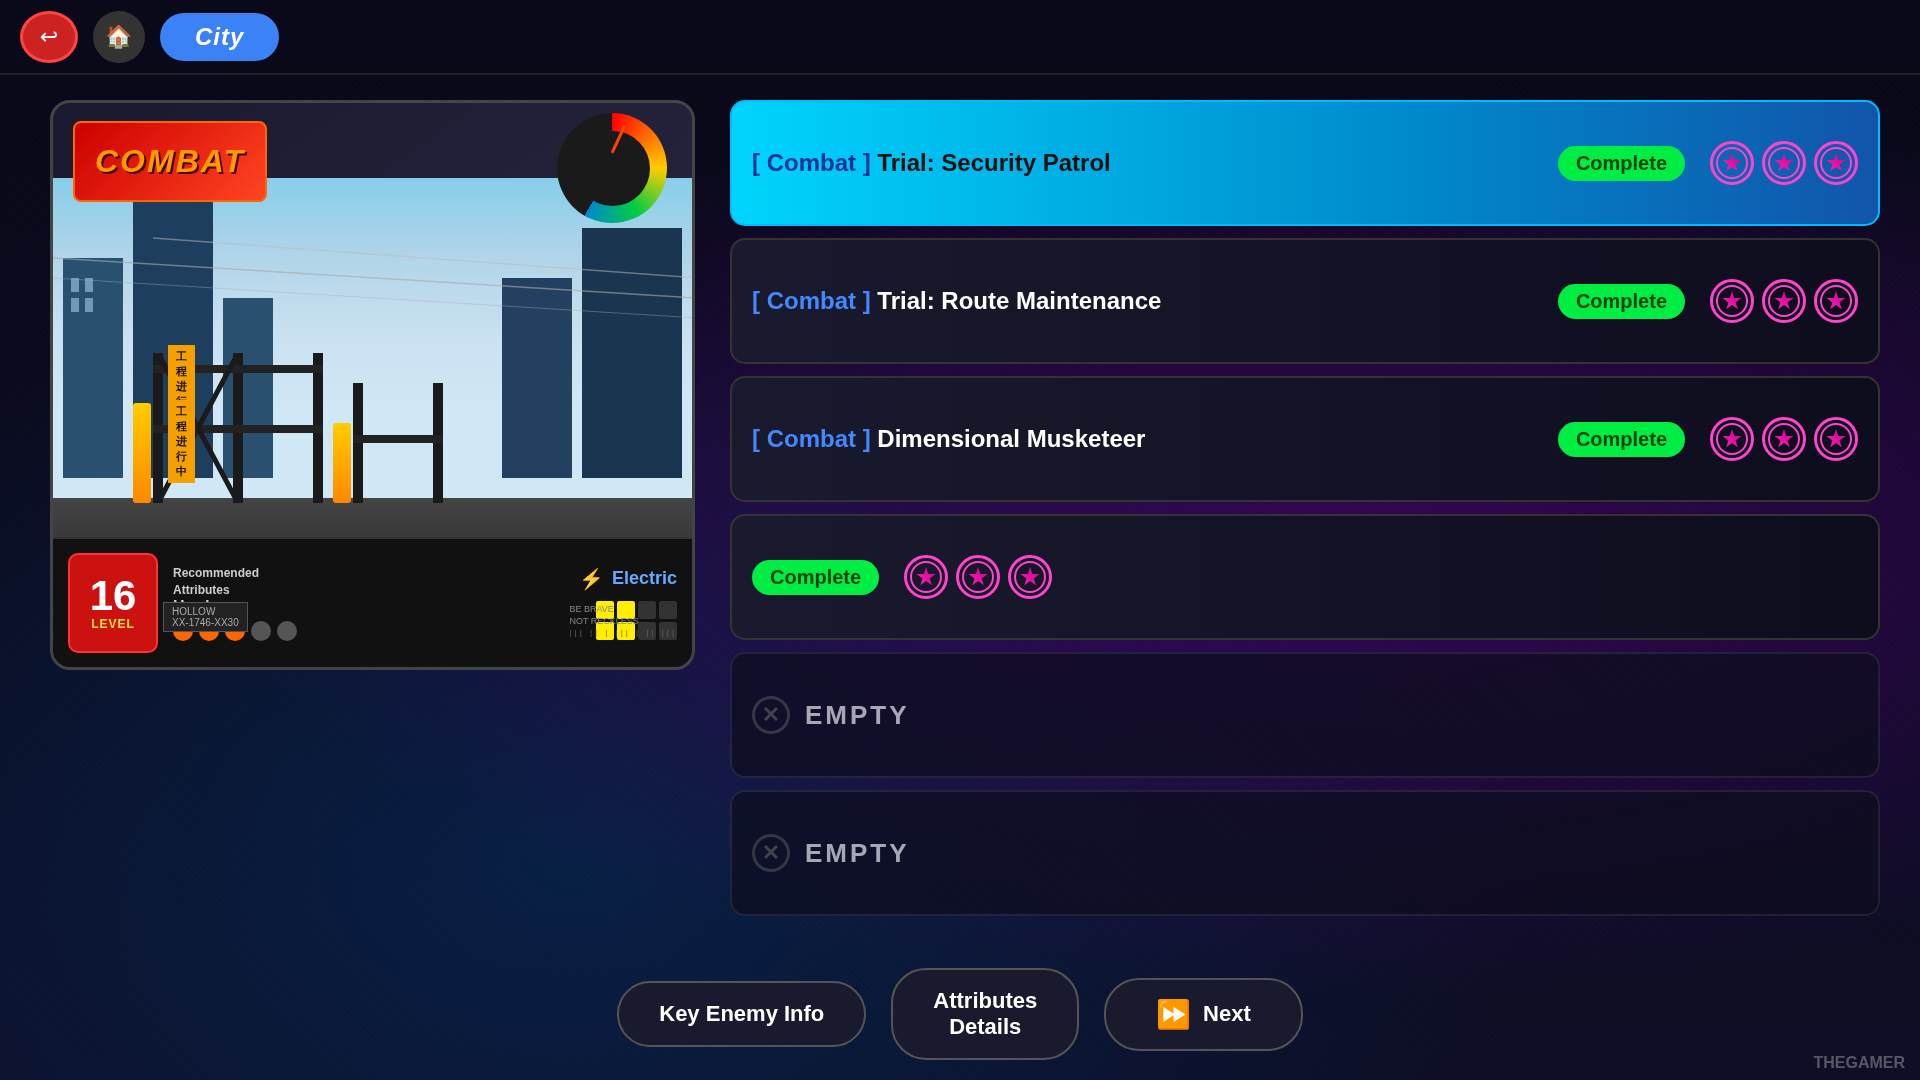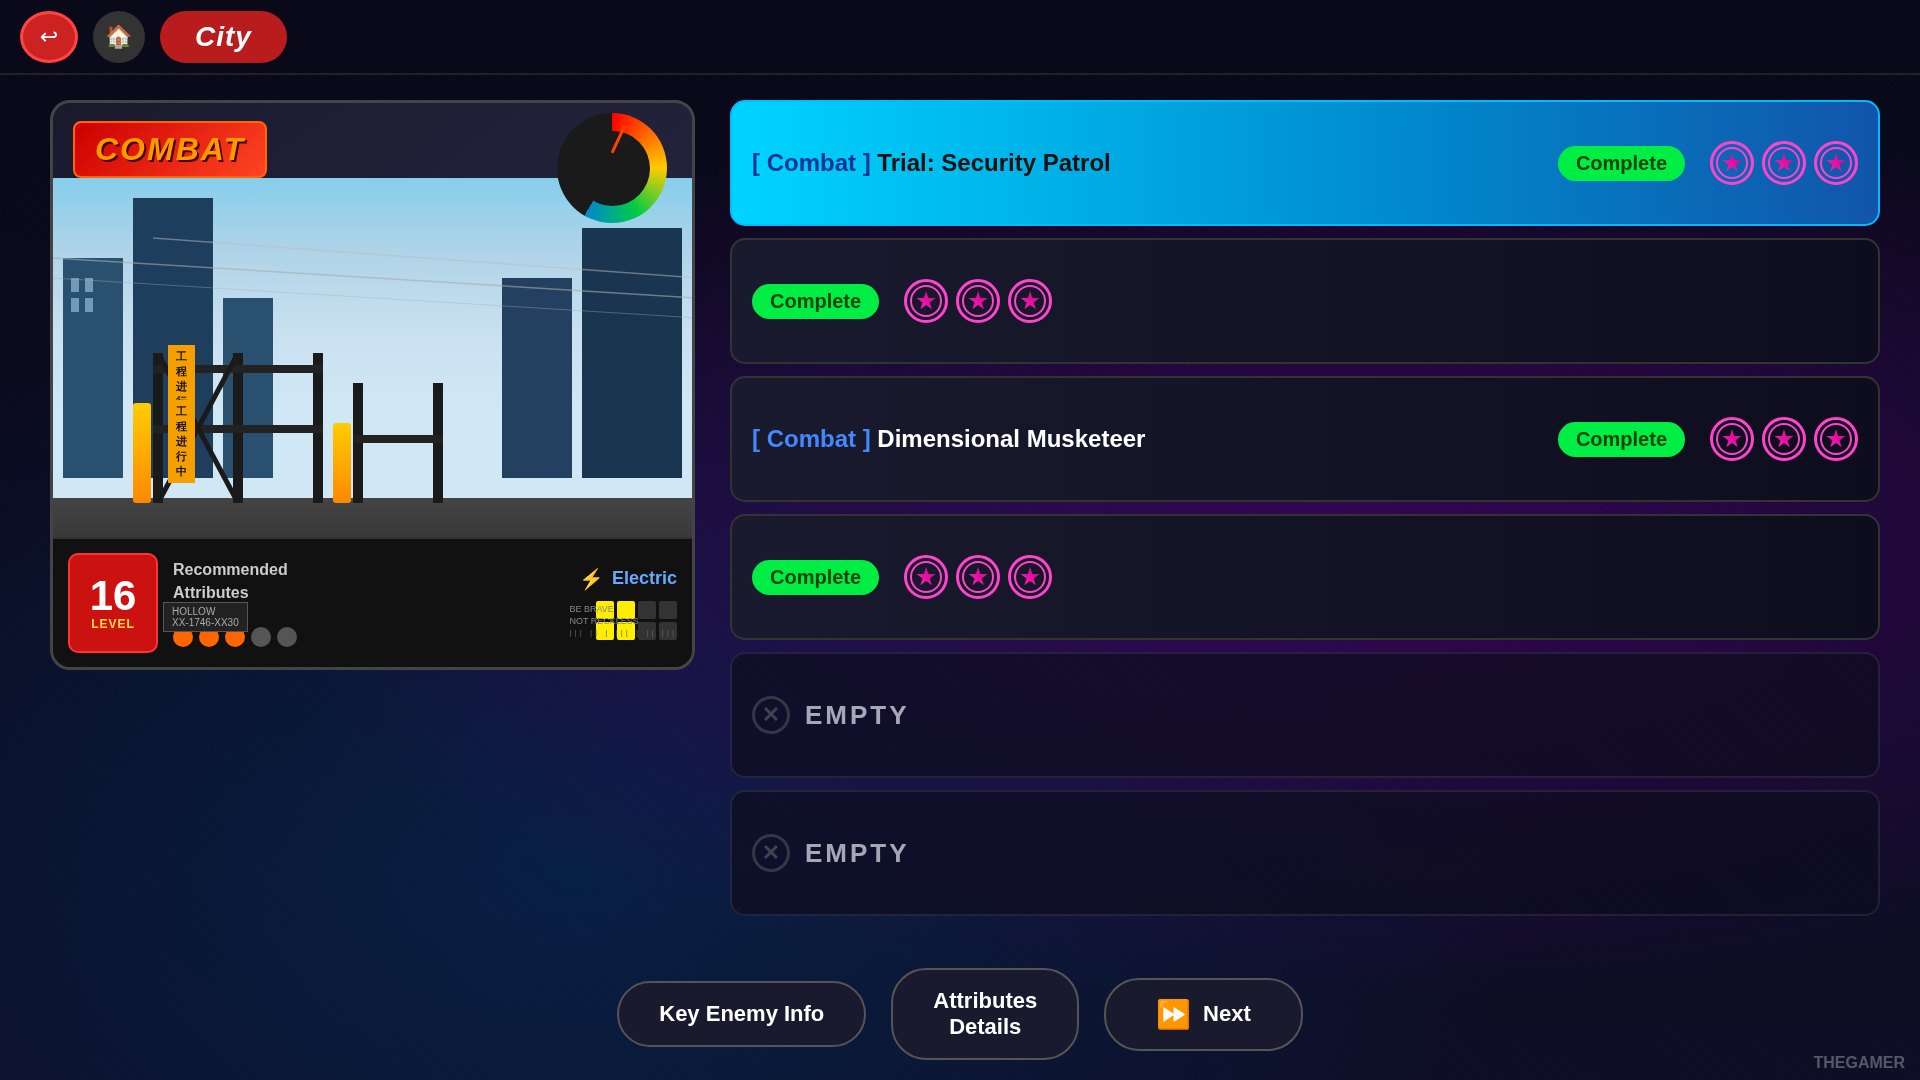--- a/index.html
+++ b/index.html
@@ -80,25 +80,25 @@
       border-radius: 50%;
       display: flex;
       align-items: center;
       justify-content: center;
       cursor: pointer;
       font-size: 22px;
       color: white;
     }
 
     .city-label {
-      background: #b91c1c;
+      background: #3b82f6;
       border-radius: 30px;
       padding: 10px 35px;
       color: white;
-      font-size: 28px;
+      font-size: 24px;
       font-weight: bold;
       font-style: italic;
       letter-spacing: 1px;
     }
 
     
     .card-area {
       position: absolute;
       top: 100px;
       left: 50px;
@@ -116,21 +116,21 @@
       position: relative;
     }
 
     
     .combat-label {
       position: absolute;
       top: 18px;
       left: 20px;
       z-index: 10;
       background: linear-gradient(135deg, #cc0000, #ff4422);
-      padding: 8px 20px;
+      padding: 20px 20px;
       border-radius: 8px;
       font-size: 32px;
       font-weight: 900;
       color: #ff9900;
       font-style: italic;
       text-shadow: 2px 2px 0px #440000;
       letter-spacing: 2px;
       border: 2px solid #ff6600;
     }
 
@@ -241,21 +241,21 @@
       color: #fde047;
       letter-spacing: 1px;
       font-weight: bold;
     }
 
     .card-info {
       flex: 1;
     }
 
     .rec-attributes {
-      font-size: 16px;
+      font-size: 12px;
       color: #ccc;
       line-height: 1.4;
       font-weight: bold;
     }
 
     .difficulty {
       font-size: 16px;
       color: #ccc;
       font-weight: bold;
     }
@@ -668,20 +668,24 @@
         <div class="star-circle">
             <div class="star-inner"></div>
           </div>
         <div class="star-circle">
             <div class="star-inner"></div>
           </div>
       </div>
     </div>
 
     <div class="mission-item mission-dark">
+      <div class="mission-title">
+        <span class="title-combat-dark">[ Combat ]</span>
+        <span class="title-rest"> Trial: Route Maintenance</span>
+      </div>
       <div class="complete-badge">Complete</div>
       <div class="stars-row">
         <div class="star-circle">
             <div class="star-inner"></div>
           </div>
         <div class="star-circle">
             <div class="star-inner"></div>
           </div>
         <div class="star-circle">
             <div class="star-inner"></div>

